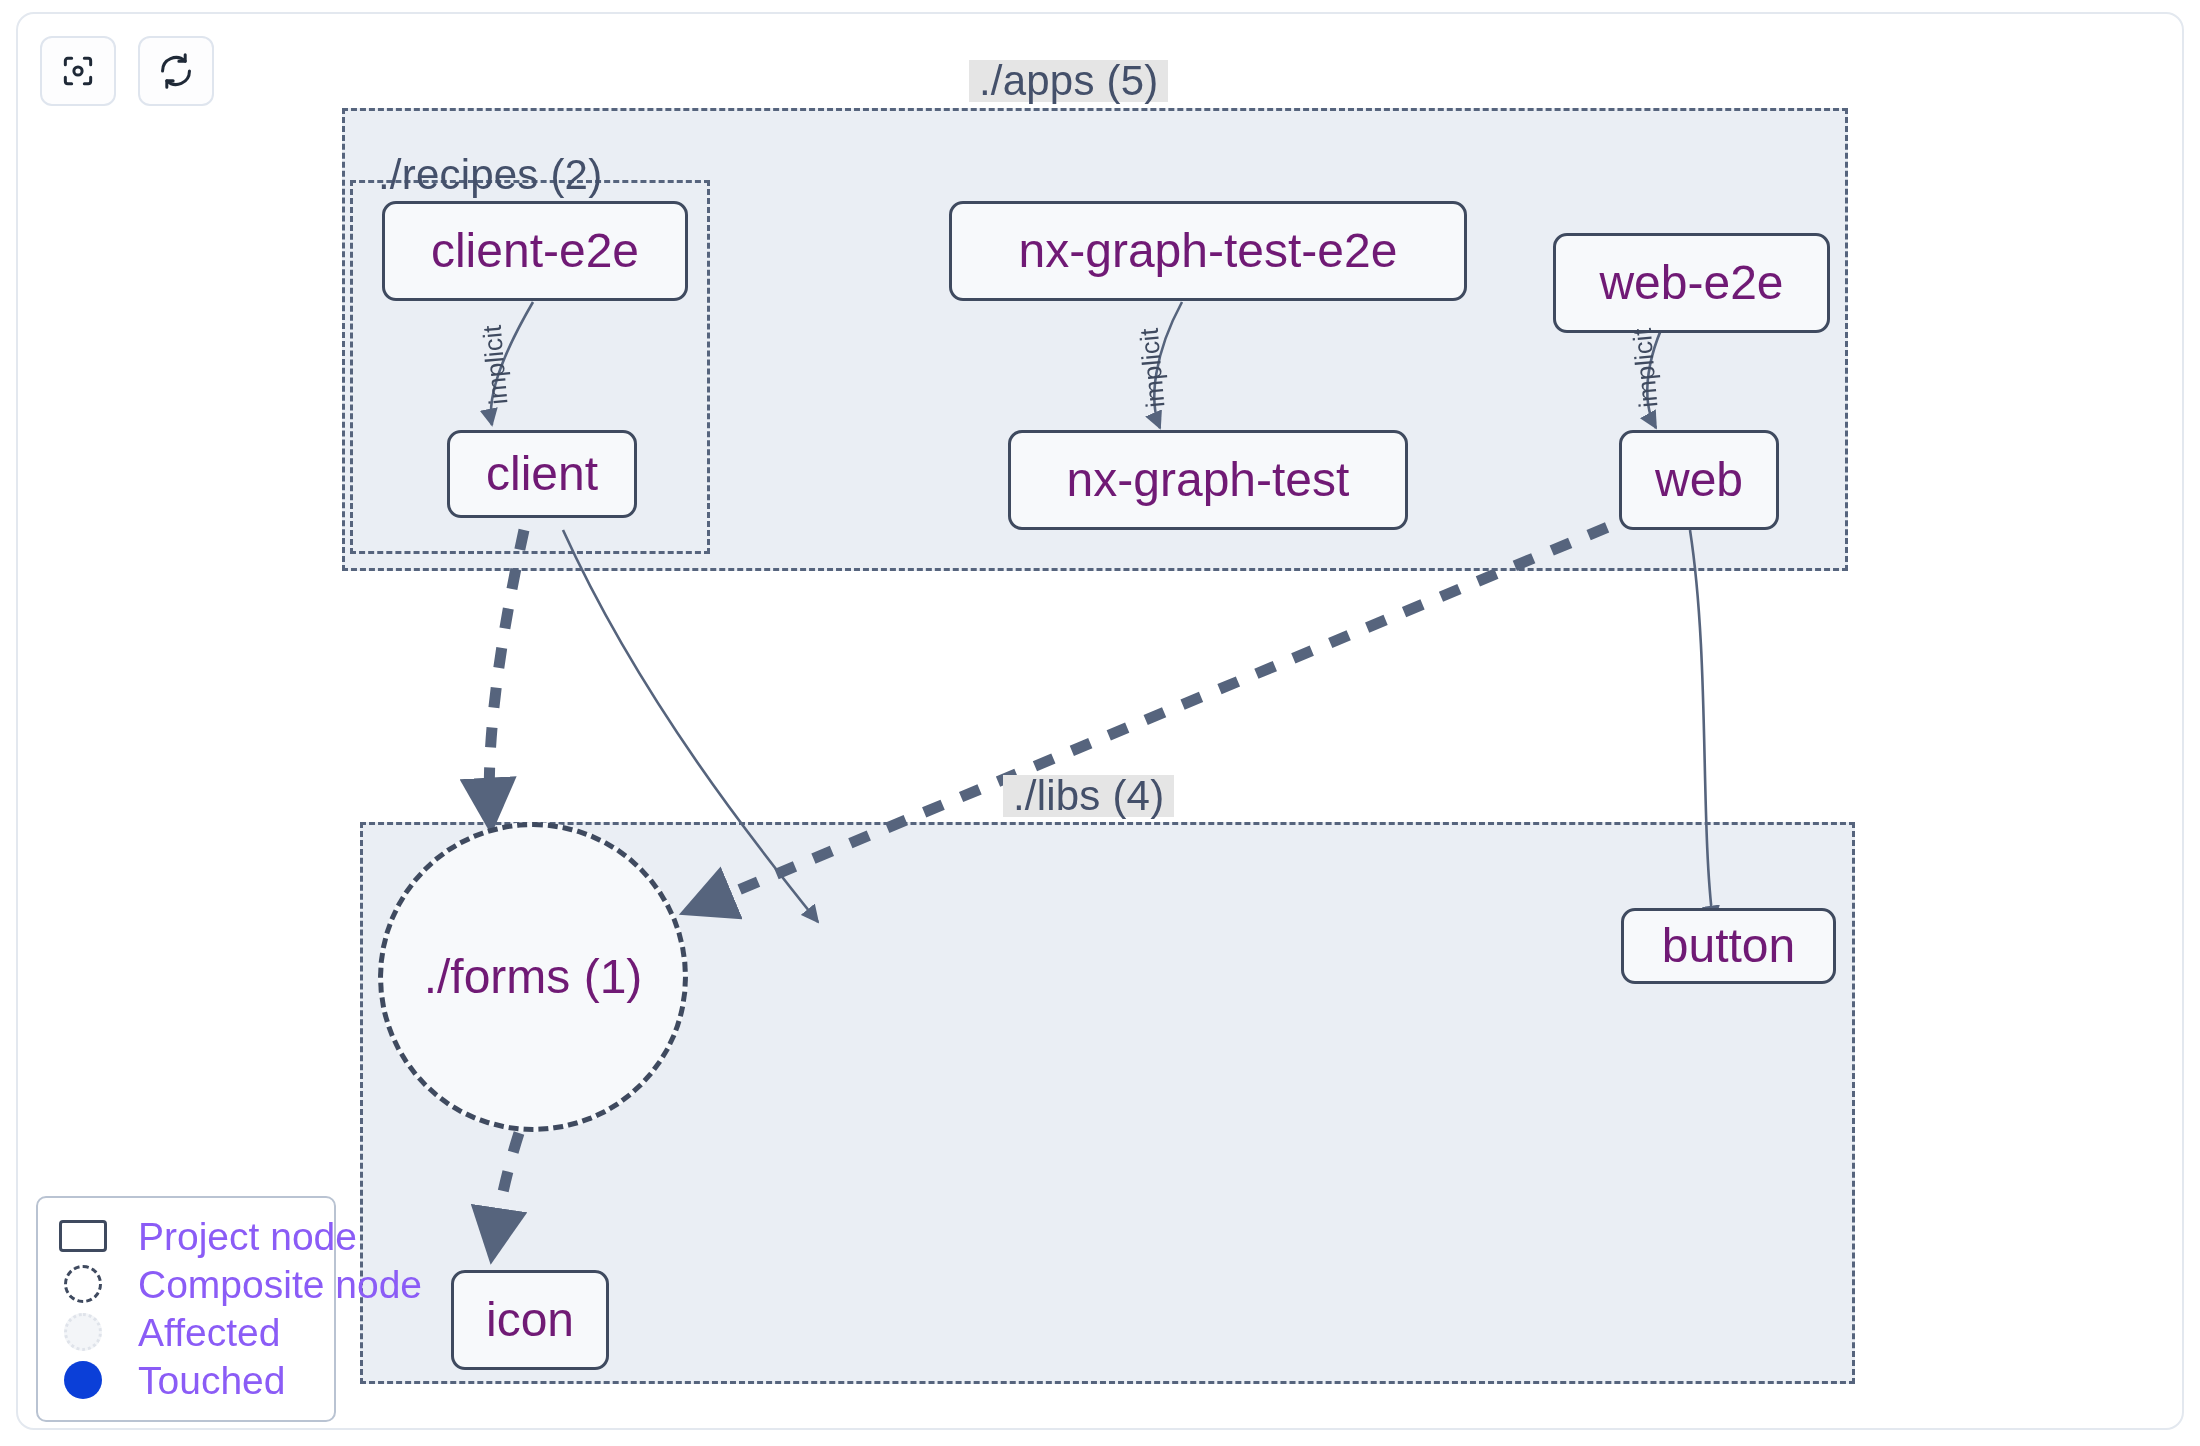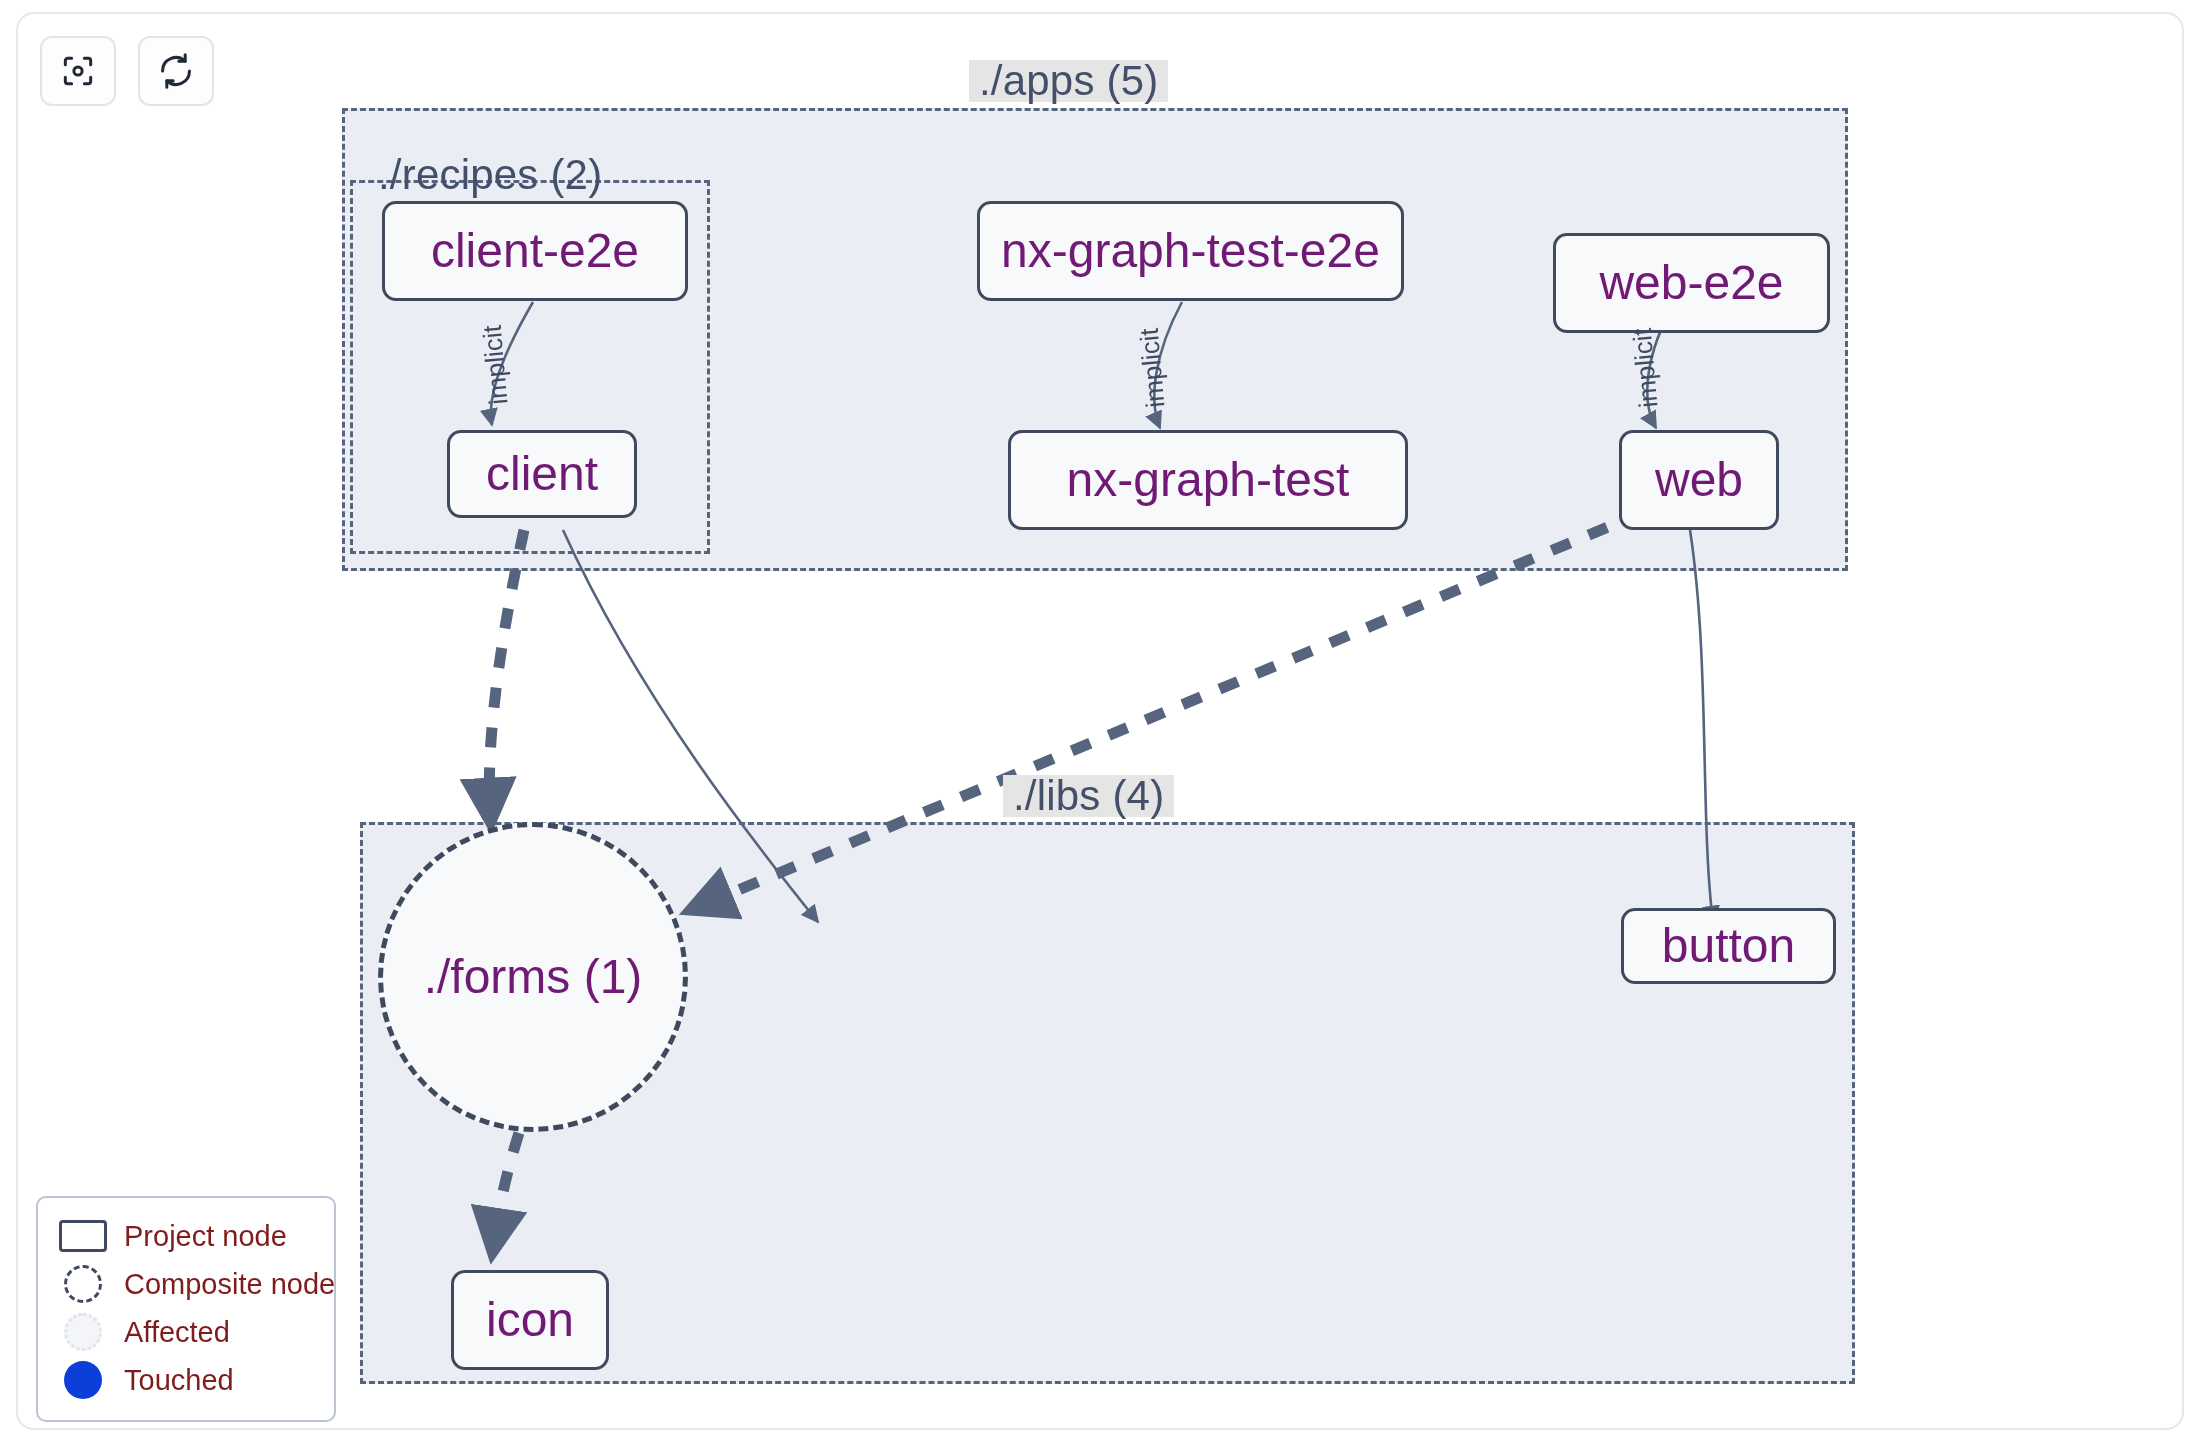--- a/index.html
+++ b/index.html
@@ -171,23 +171,23 @@
     border-radius: 50%;
     background: #f3f5f8;
     box-sizing: border-box;
   }
   .sw-touched {
     width: 38px; height: 38px;
     border-radius: 50%;
     background: #0b3fd8;
   }
   .legend-text {
-    font-size: 29px;
-    color: #7f1d1d;
-    margin-left: 12px;
+    font-size: 39px;
+    color: #8b5cf6;
+    margin-left: 26px;
     line-height: 1;
     white-space: nowrap;
   }
 </style>
 </head>
 <body>
 
 <div id="root">
 
   <div class="panel"></div>
@@ -234,21 +234,21 @@
   <div class="edge-label" style="left:1590px; top:355px; width:110px; text-align:center; transform: rotate(-95deg);">implicit</div>
 
   <div class="node" style="left:382px; top:201px; width:306px; height:100px;">
     <span class="node-label">client-e2e</span>
   </div>
 
   <div class="node" style="left:447px; top:430px; width:190px; height:88px;">
     <span class="node-label">client</span>
   </div>
 
-  <div class="node" style="left:949px; top:201px; width:427px; height:100px;margin-left:28px;">
+  <div class="node" style="left:949px; top:201px; width:518px; height:100px;">
     <span class="node-label">nx-graph-test-e2e</span>
   </div>
 
   <div class="node" style="left:1008px; top:430px; width:400px; height:100px;">
     <span class="node-label">nx-graph-test</span>
   </div>
 
   <div class="node" style="left:1553px; top:201px; width:277px; height:100px;margin-top:32px;">
     <span class="node-label">web-e2e</span>
   </div>

